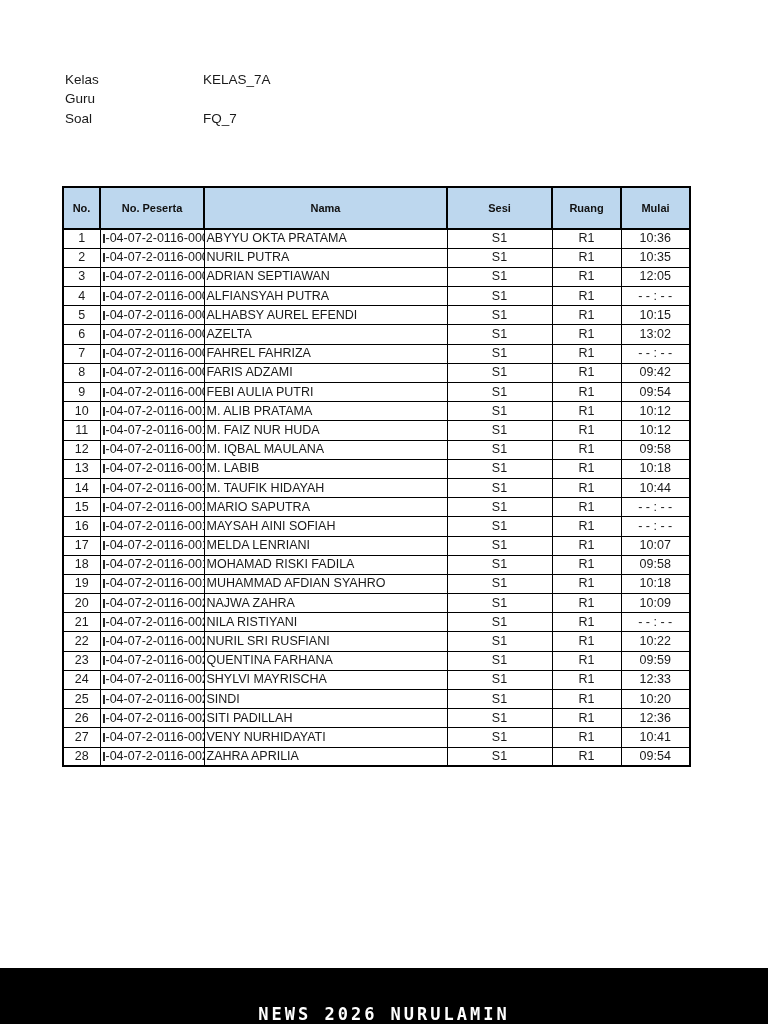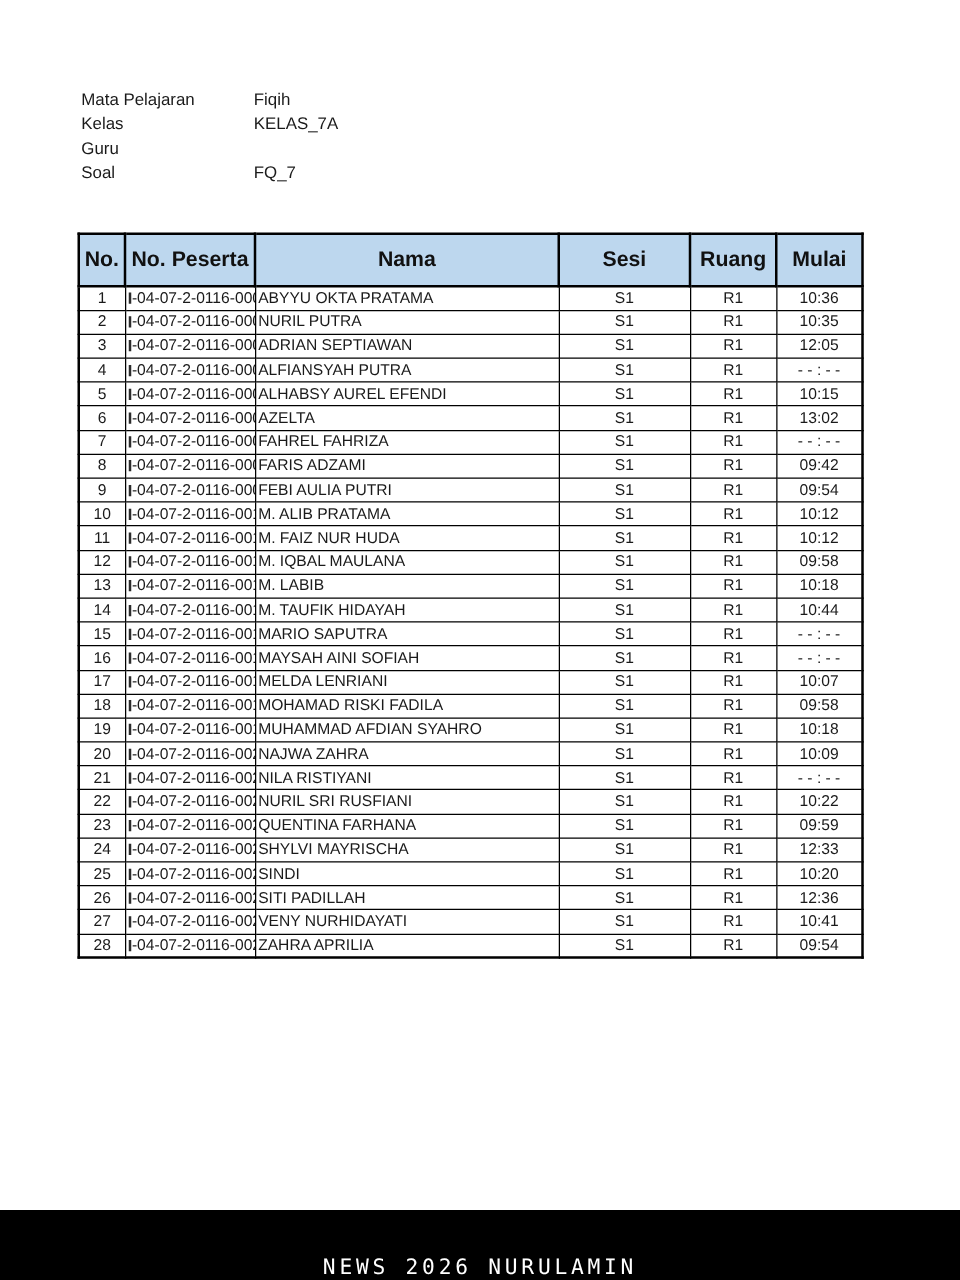--- a/index.html
+++ b/index.html
@@ -29,21 +29,21 @@
   }
   table.roster {
     width: 627px;
     border-collapse: collapse;
     table-layout: fixed;
     font-size: 12.5px;
   }
   table.roster th {
     background: #BDD7EE;
     border: 2px solid #000;
-    font-size: 17px;
+    font-size: 11px;
     font-weight: bold;
     color: #111;
     height: 42px;
     text-align: center;
     vertical-align: middle;
     padding: 0;
   }
   table.roster td {
     border: 1px solid #000;
     height: 19.2px;
@@ -75,35 +75,31 @@
     position: absolute;
     left: 0; top: 968px;
     width: 768px; height: 56px;
     background: #000000;
     display: flex;
     align-items: center;
     justify-content: center;
   }
   .footer-text {
     font-family: "DejaVu Sans Mono", monospace;
-    font-weight: normal;
+    font-weight: bold;
     font-size: 17px;
     letter-spacing: 3px;
     color: #ffffff;
     margin-top: 36px;
   }
 </style>
 </head>
 <body>
 
 <div class="info-block">
-  <div class="info-row">
-    <div class="info-label">Mata Pelajaran</div>
-    <div class="info-value">Fiqih</div>
-  </div>
   <div class="info-row">
     <div class="info-label">Kelas</div>
     <div class="info-value">KELAS_7A</div>
   </div>
   <div class="info-row">
     <div class="info-label">Guru</div>
   </div>
   <div class="info-row">
     <div class="info-label">Soal</div>
     <div class="info-value">FQ_7</div>

